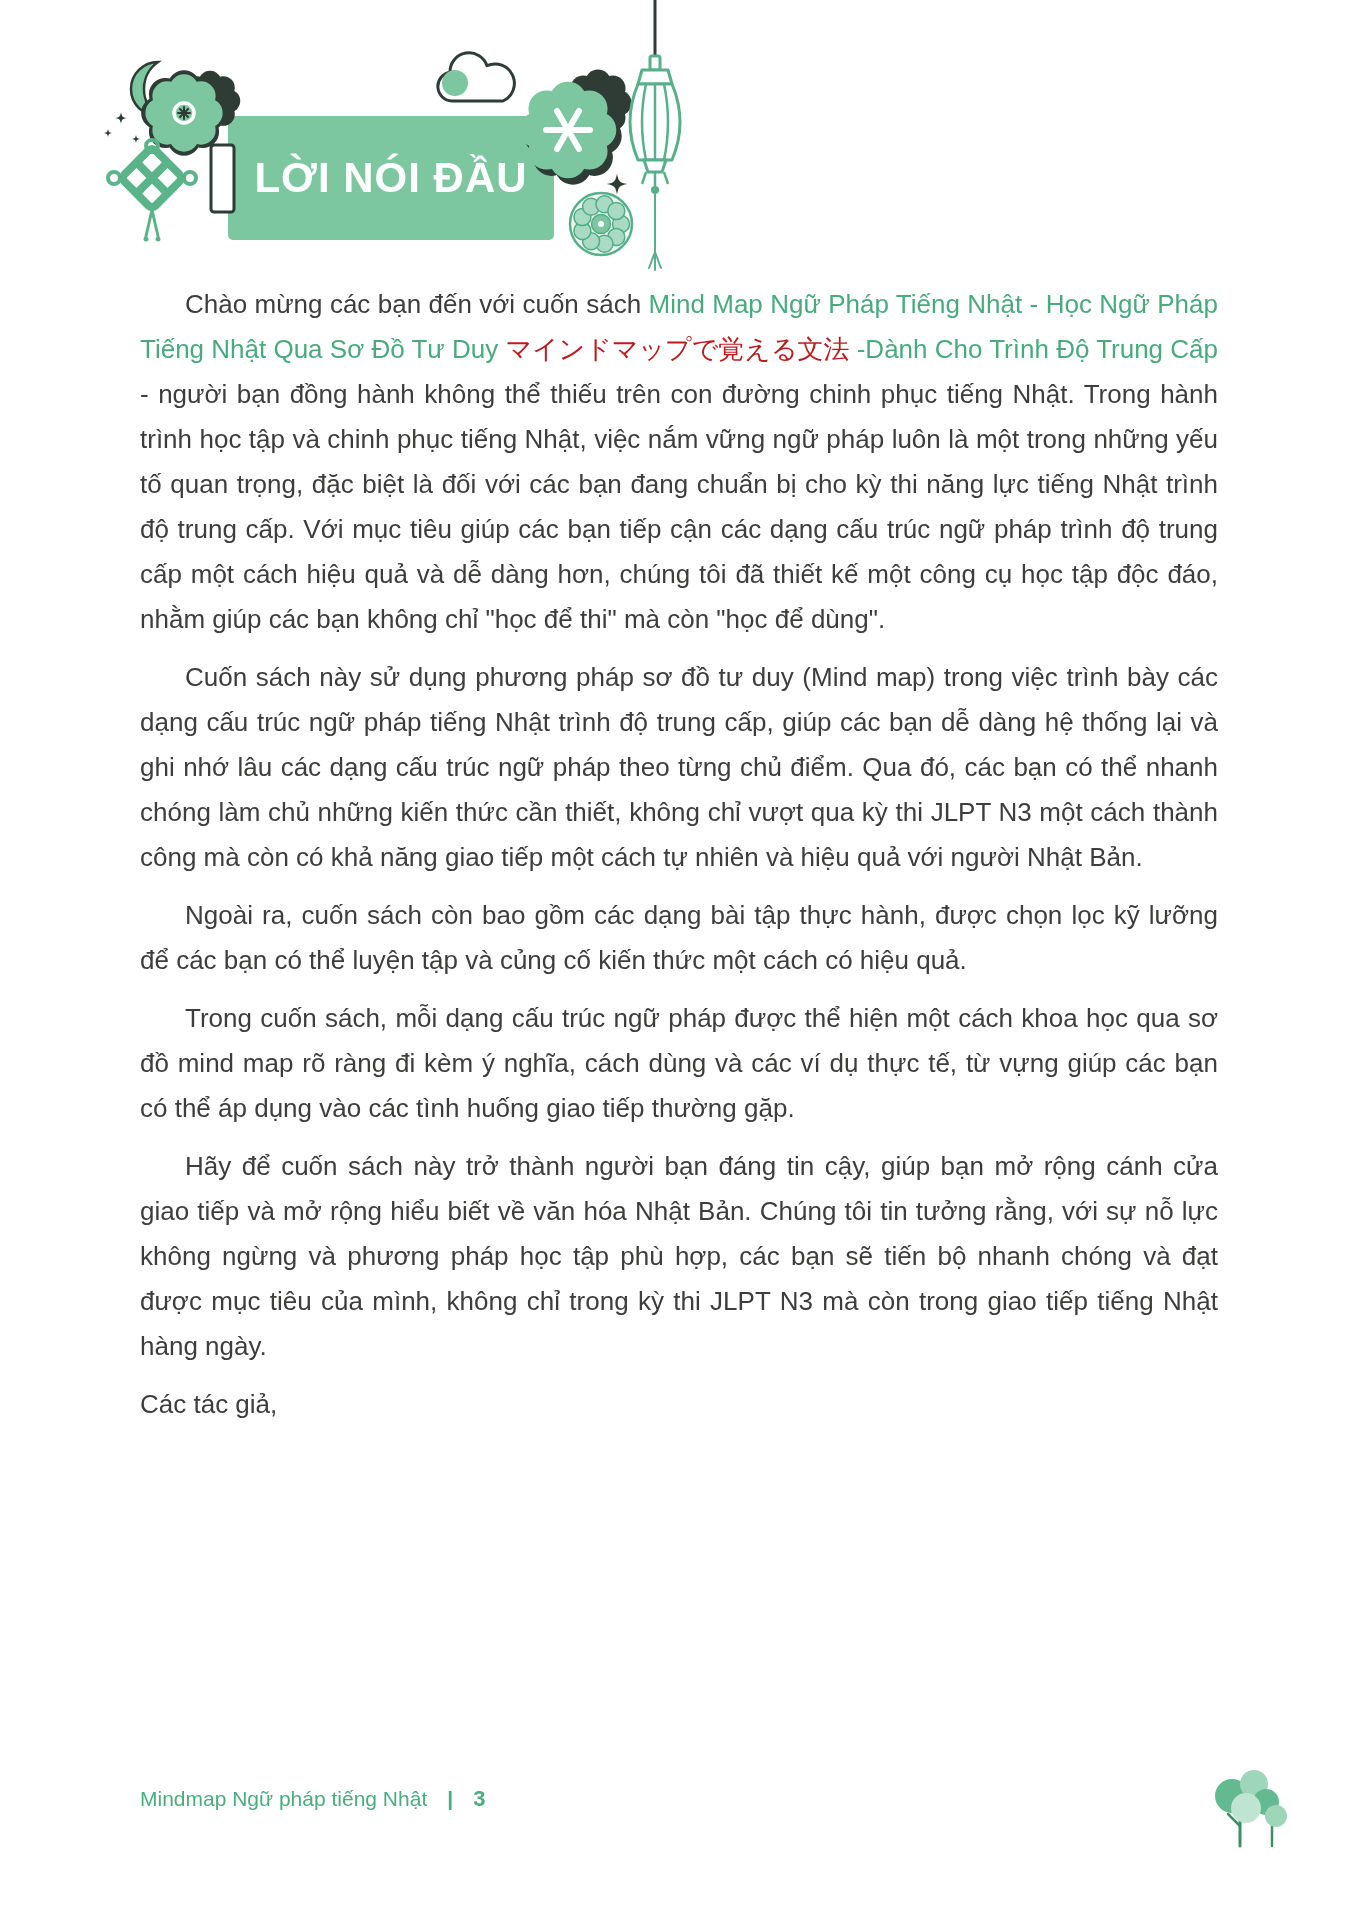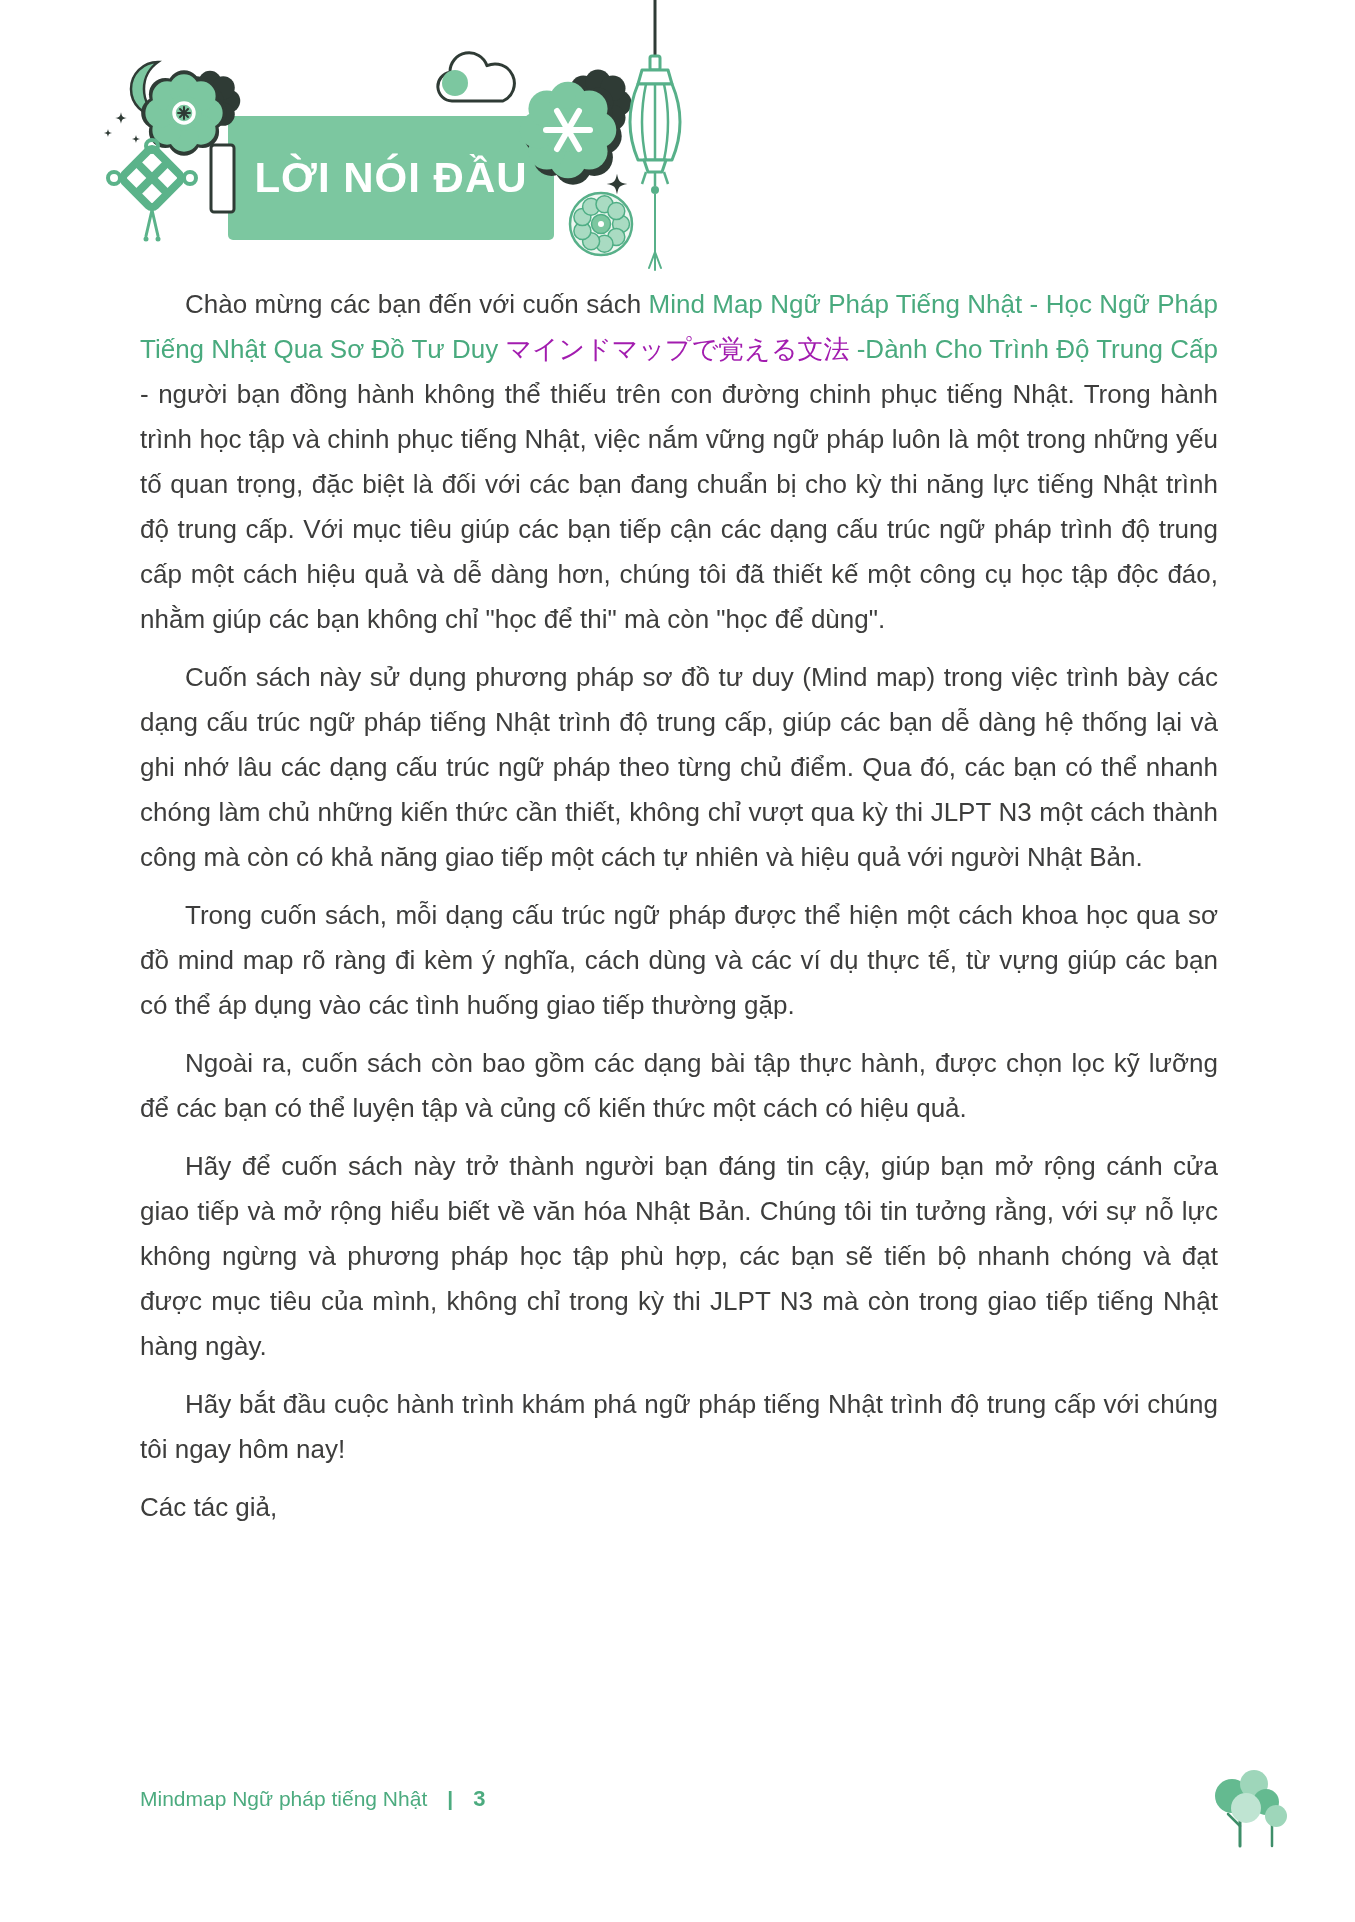--- a/index.html
+++ b/index.html
@@ -17,21 +17,21 @@
   }
 
   
   .content {
     position:absolute; left:140px; top:282px; width:1078px;
     color:#3d3d3c; font-size:26px; line-height:45px;
     text-align:justify; text-justify:inter-word; z-index:1;
   }
   .para { margin:0 0 13px 0; text-indent:45px; }
   .green { color:#49aa7e; }
-  .green-jp { color:#a21caf; }
+  .green-jp { color:#b91c1c; }
   .signature { margin:6px 0 0 0; text-align:left; text-indent:0; }
 
   
   .footer {
     position:absolute; left:140px; top:1786px; width:940px;
     text-align:left; color:#4cab7f; font-size:21px; z-index:2;
   }
   .f-sep { font-weight:700; margin:0 20px; }
   .f-page { font-weight:700; font-size:22px; }
   .tree { position:absolute; right:58px; top:1750px; z-index:2; }
@@ -159,24 +159,23 @@
         </g>
       </g>
     </svg>
 
     <h1 class="banner-title">LỜI NÓI ĐẦU</h1>
   </div>
 
   <main class="content">
     <p class="para"><span>Chào mừng các bạn đến với cuốn sách </span><span class="green">Mind Map Ngữ Pháp Tiếng Nhật - Học Ngữ Pháp Tiếng Nhật Qua Sơ Đồ Tư Duy </span><span class="green-jp">マインドマップで覚える文法</span><span class="green"> -Dành Cho Trình Độ Trung Cấp</span><span> - người bạn đồng hành không thể thiếu trên con đường chinh phục tiếng Nhật. Trong hành trình học tập và chinh phục tiếng Nhật, việc nắm vững ngữ pháp luôn là một trong những yếu tố quan trọng, đặc biệt là đối với các bạn đang chuẩn bị cho kỳ thi năng lực tiếng Nhật trình độ trung cấp. Với mục tiêu giúp các bạn tiếp cận các dạng cấu trúc ngữ pháp trình độ trung cấp một cách hiệu quả và dễ dàng hơn, chúng tôi đã thiết kế một công cụ học tập độc đáo, nhằm giúp các bạn không chỉ "học để thi" mà còn "học để dùng".</span></p>
     <p class="para">Cuốn sách này sử dụng phương pháp sơ đồ tư duy (Mind map) trong việc trình bày các dạng cấu trúc ngữ pháp tiếng Nhật trình độ trung cấp, giúp các bạn dễ dàng hệ thống lại và ghi nhớ lâu các dạng cấu trúc ngữ pháp theo từng chủ điểm. Qua đó, các bạn có thể nhanh chóng làm chủ những kiến thức cần thiết, không chỉ vượt qua kỳ thi JLPT N3 một cách thành công mà còn có khả năng giao tiếp một cách tự nhiên và hiệu quả với người Nhật Bản.</p>
+    <p class="para">Ngoài ra, cuốn sách còn bao gồm các dạng bài tập thực hành, được chọn lọc kỹ lưỡng để các bạn có thể luyện tập và củng cố kiến thức một cách có hiệu quả.</p>
     <p class="para">Trong cuốn sách, mỗi dạng cấu trúc ngữ pháp được thể hiện một cách khoa học qua sơ đồ mind map rõ ràng đi kèm ý nghĩa, cách dùng và các ví dụ thực tế, từ vựng giúp các bạn có thể áp dụng vào các tình huống giao tiếp thường gặp.</p>
-    <p class="para">Ngoài ra, cuốn sách còn bao gồm các dạng bài tập thực hành, được chọn lọc kỹ lưỡng để các bạn có thể luyện tập và củng cố kiến thức một cách có hiệu quả.</p>
     <p class="para">Hãy để cuốn sách này trở thành người bạn đáng tin cậy, giúp bạn mở rộng cánh cửa giao tiếp và mở rộng hiểu biết về văn hóa Nhật Bản. Chúng tôi tin tưởng rằng, với sự nỗ lực không ngừng và phương pháp học tập phù hợp, các bạn sẽ tiến bộ nhanh chóng và đạt được mục tiêu của mình, không chỉ trong kỳ thi JLPT N3 mà còn trong giao tiếp tiếng Nhật hàng ngày.</p>
-    <p class="para">Hãy bắt đầu cuộc hành trình khám phá ngữ pháp tiếng Nhật trình độ trung cấp với chúng tôi ngay hôm nay!</p>
     <p class="signature">Các tác giả,</p>
   </main>
 
   <div class="footer">
     <span class="f-title">Mindmap Ngữ pháp tiếng Nhật</span><span class="f-sep">|</span><span class="f-page">3</span>
   </div>
 
   <svg class="tree" width="95" height="100" viewBox="0 0 95 100" aria-hidden="true">
     <line x1="38" y1="96" x2="38" y2="58" stroke="#3e8e69" stroke-width="3" stroke-linecap="round"></line>
     <line x1="38" y1="76" x2="26" y2="64" stroke="#3e8e69" stroke-width="2.5" stroke-linecap="round"></line>

